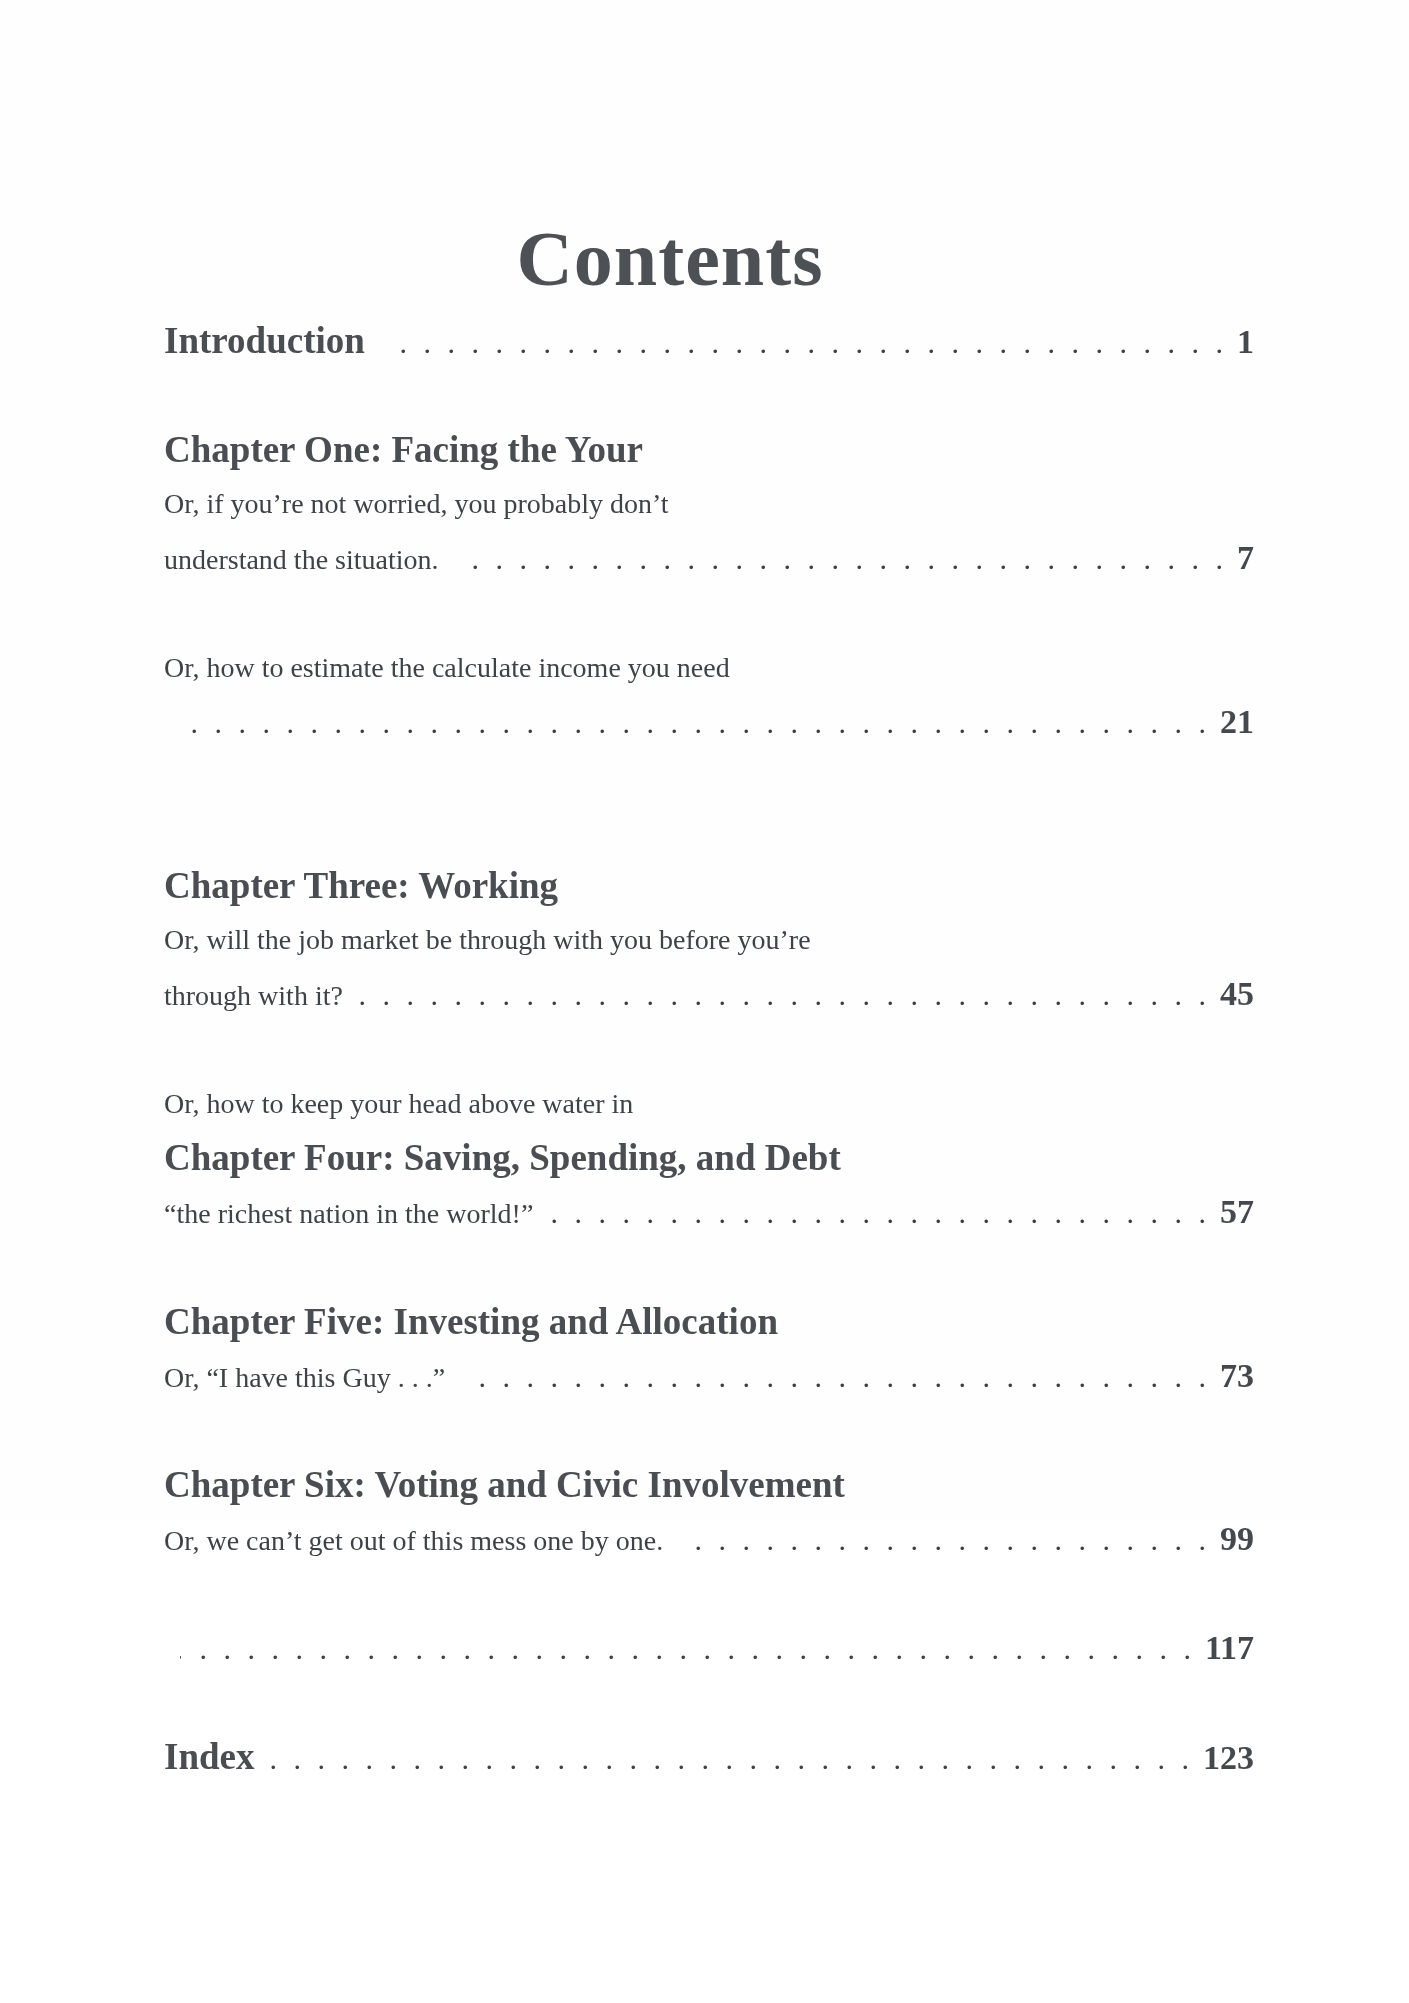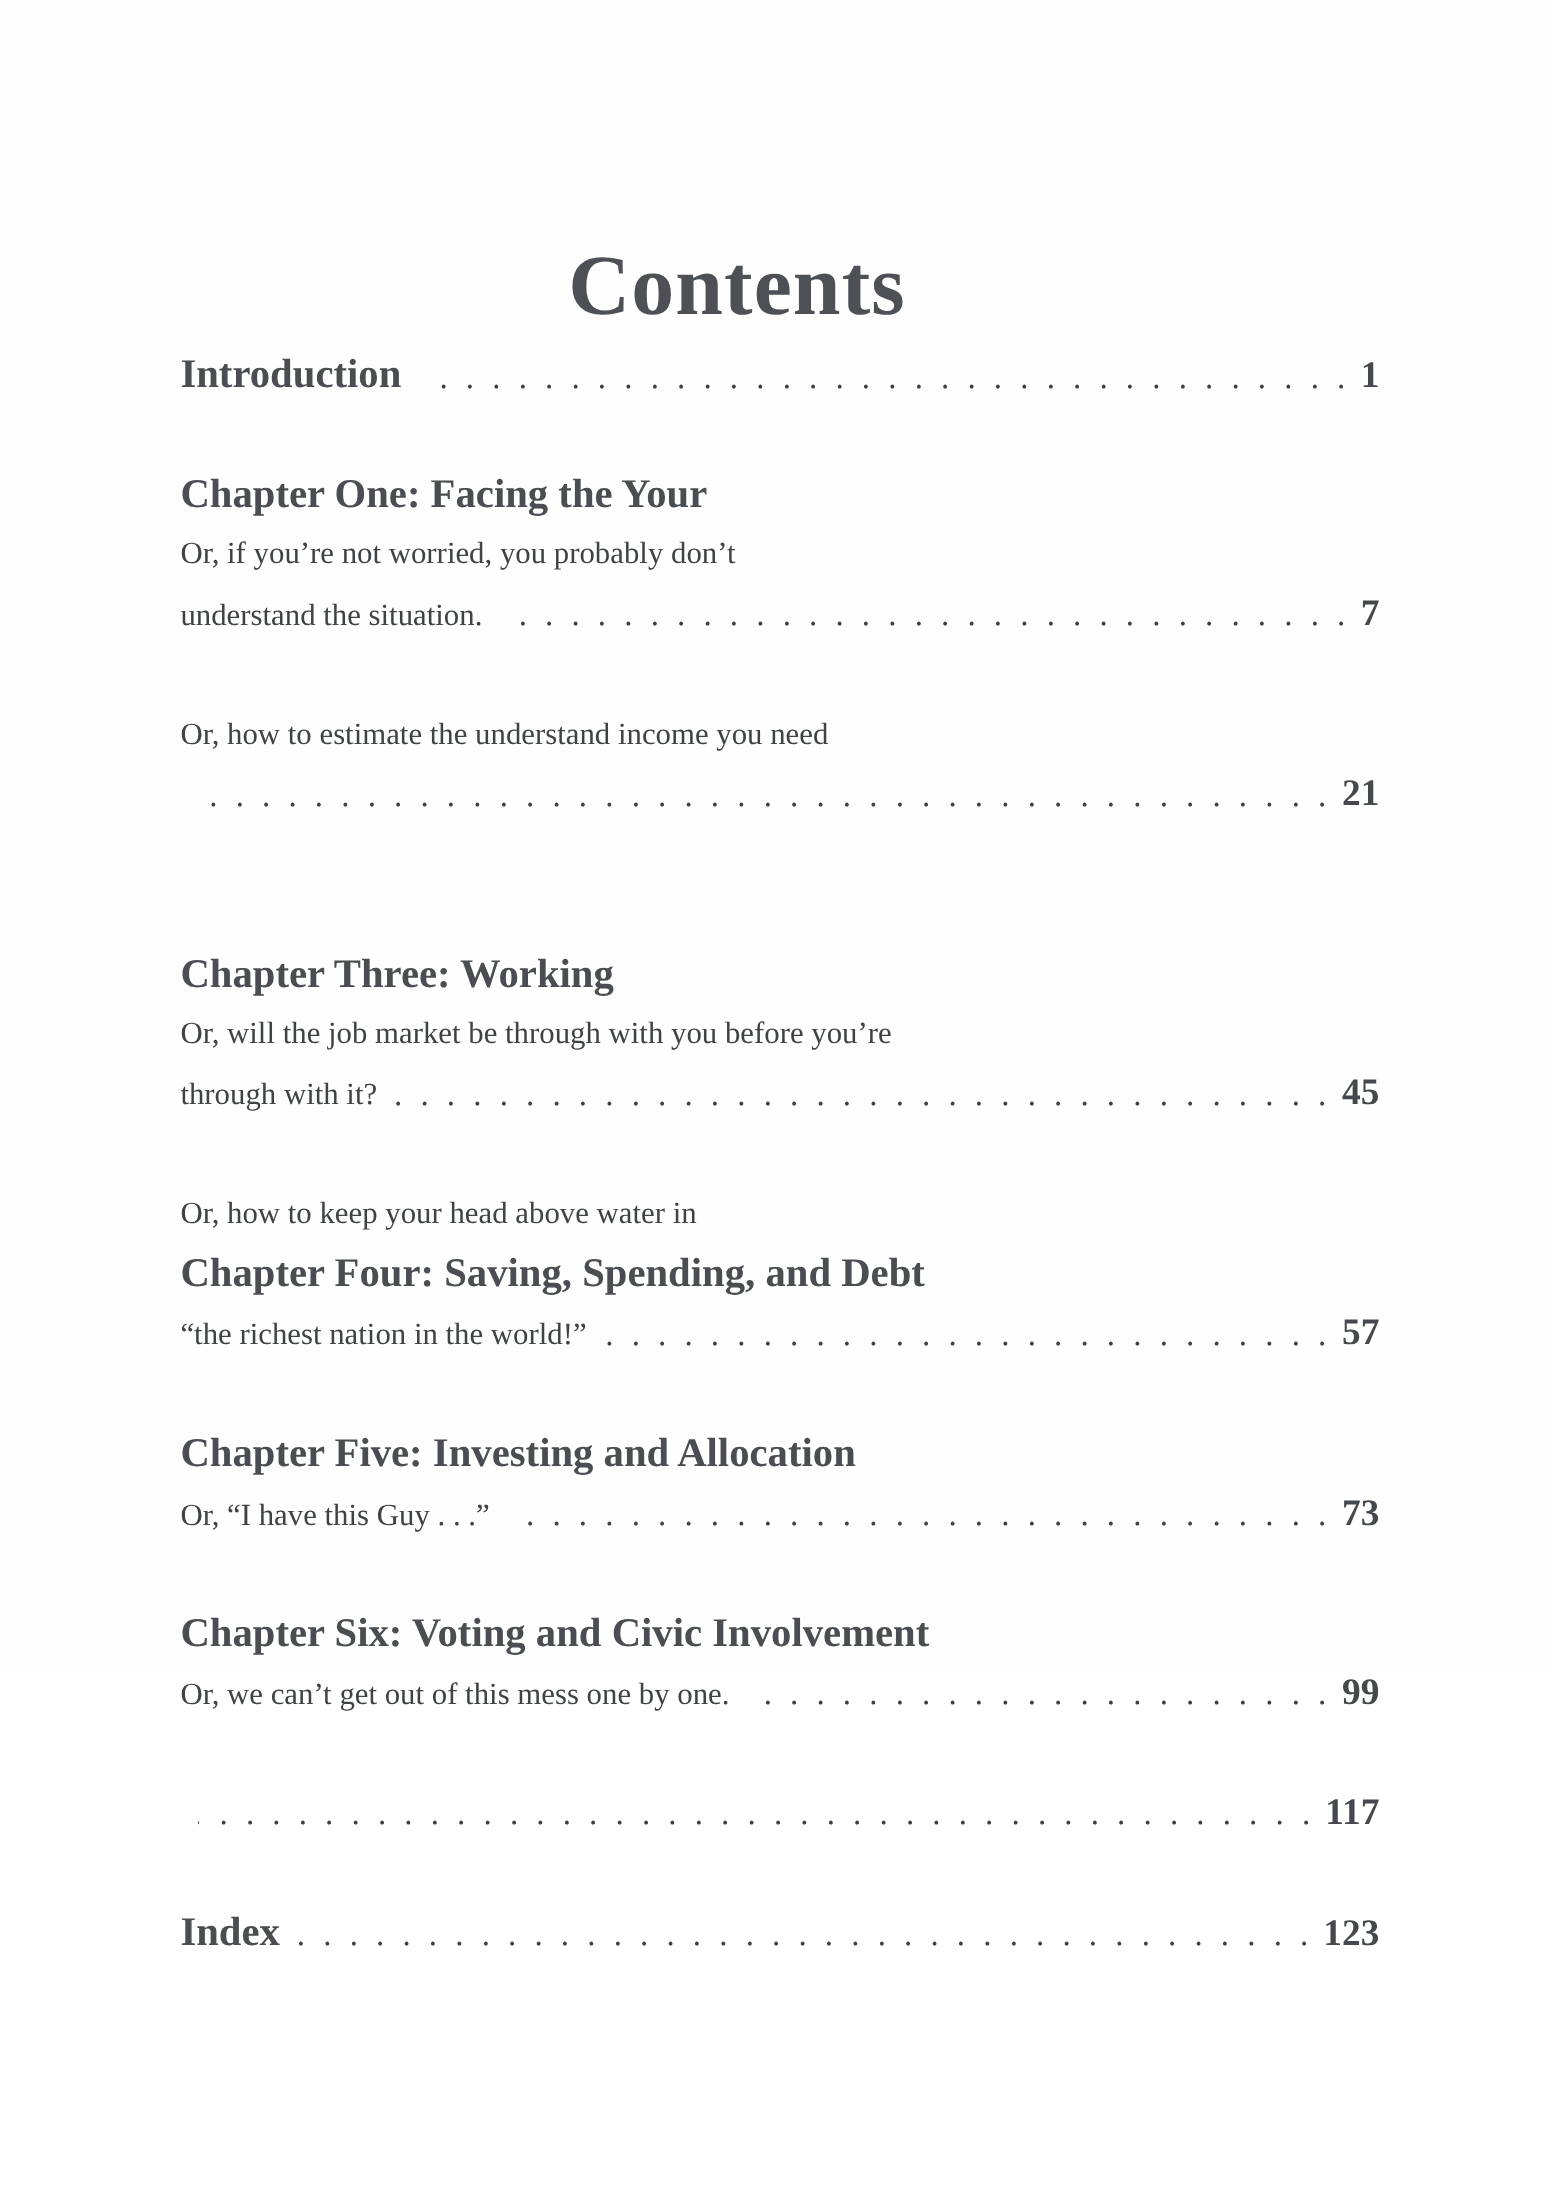--- a/index.html
+++ b/index.html
@@ -118,21 +118,21 @@
       </div>
       <div class="line">
         <span class="sub">understand the situation.</span>
         <span class="leader"></span>
         <span class="page-num">7</span>
       </div>
     </div>
 
     <div class="entry" style="top:641px;">
       <div class="line">
-        <span class="sub">Or, how to estimate the understand income you need</span>
+        <span class="sub">Or, how to estimate the calculate income you need</span>
       </div>
       <div class="line">
         <span class="leader"></span>
         <span class="page-num">21</span>
       </div>
     </div>
 
     <div class="entry" style="top:859px;">
       <div class="line">
         <span class="heading">Chapter Three: Working</span>

